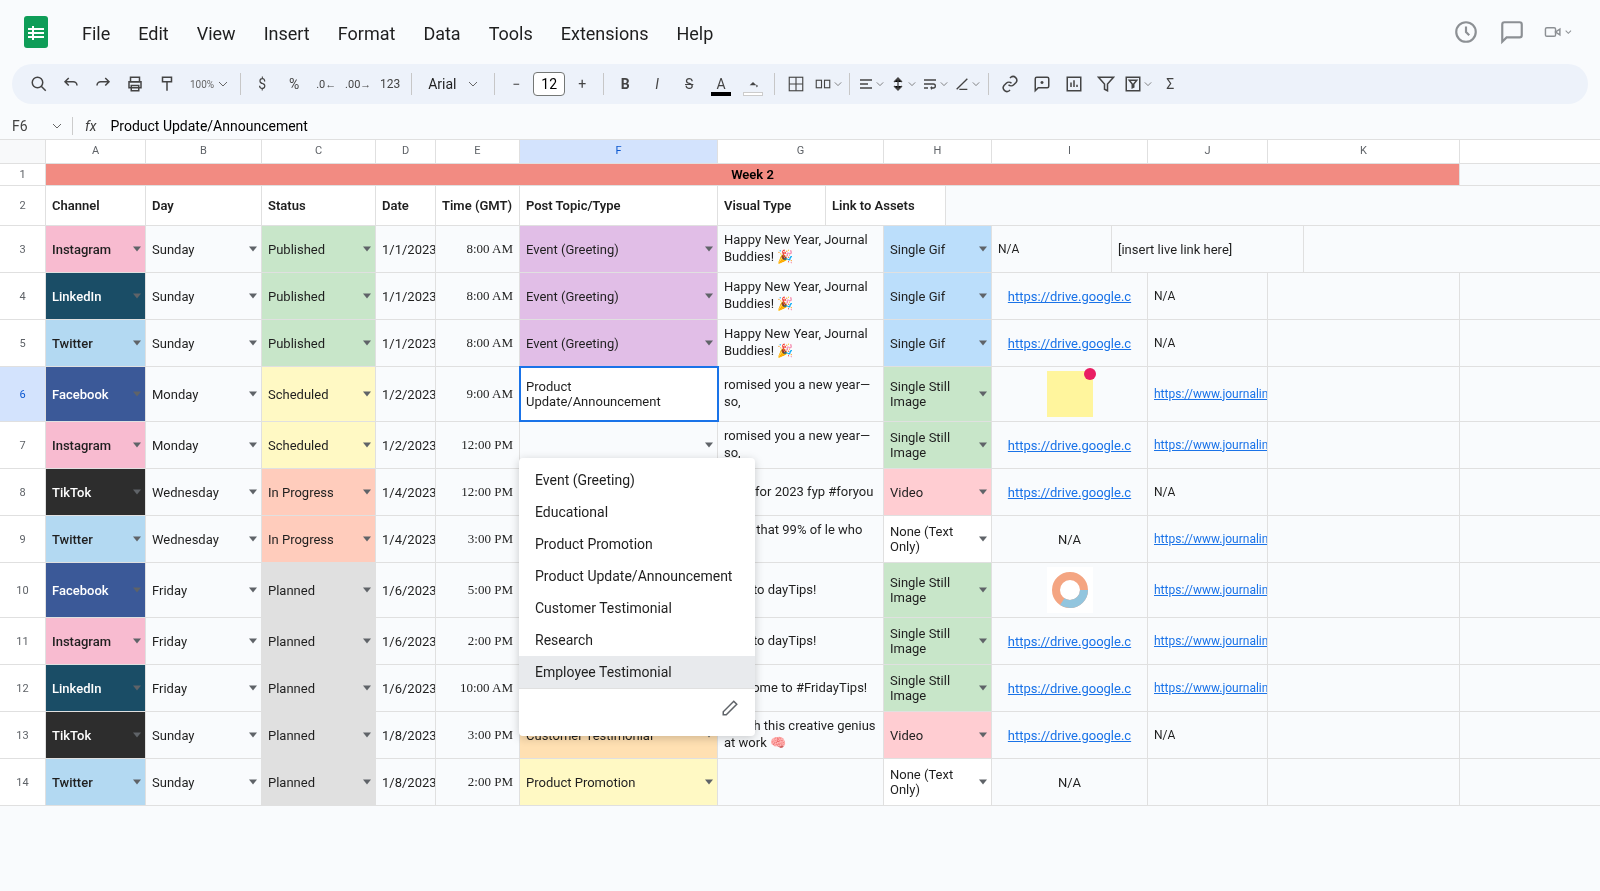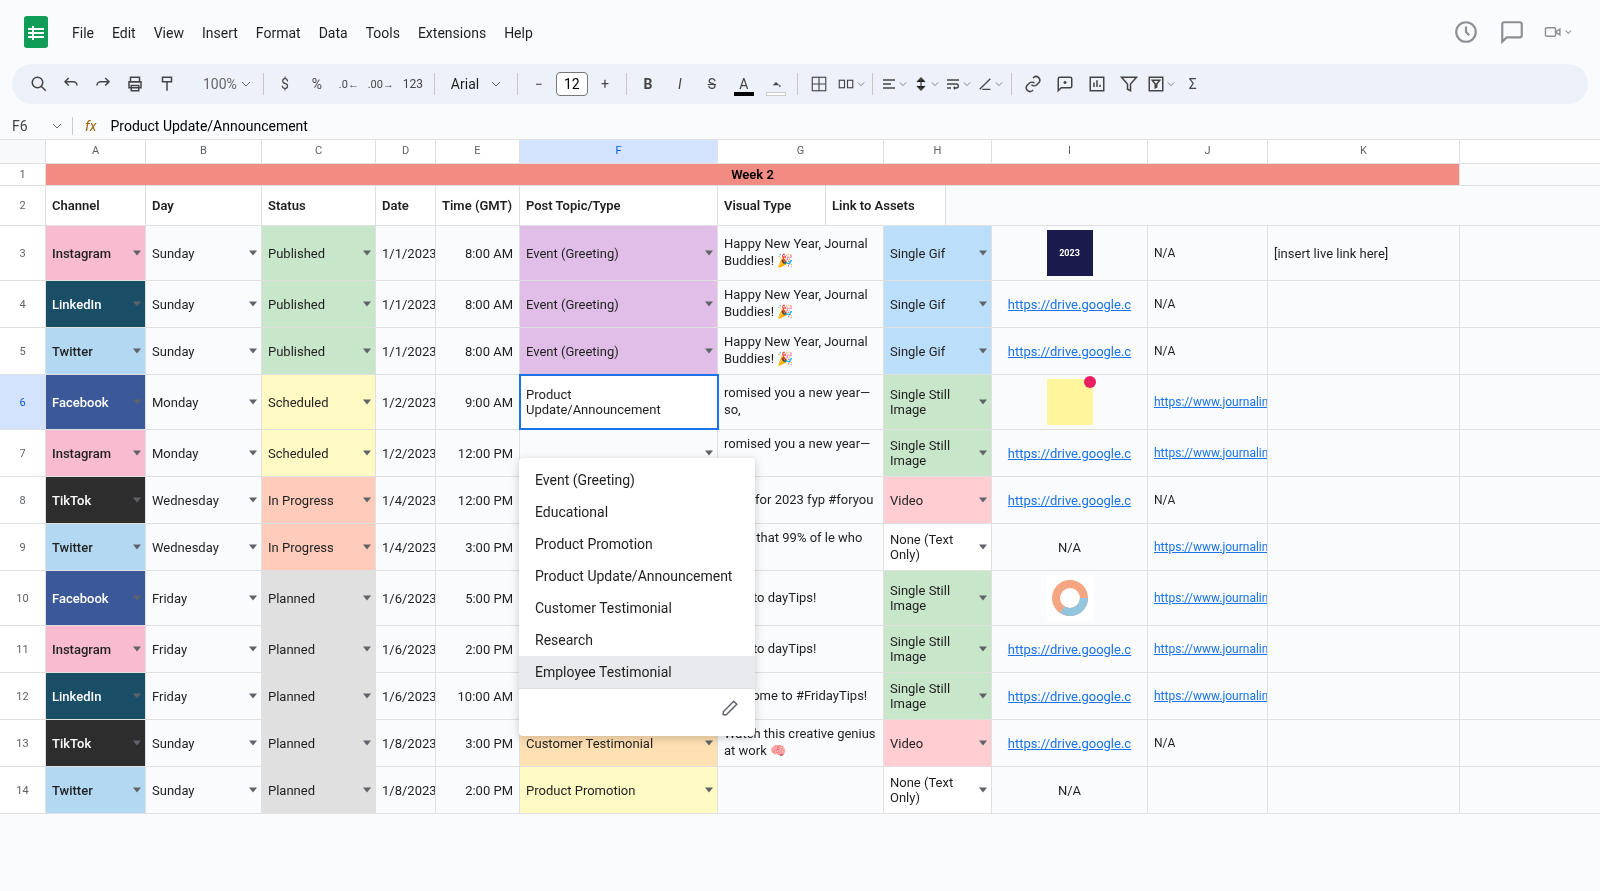--- a/index.html
+++ b/index.html
@@ -4,37 +4,37 @@
   <style>
     * { margin: 0; padding: 0; box-sizing: border-box; font-family: 'Google Sans', Roboto, Arial, sans-serif; }
     body { background: #f9fbfd; color: #1f1f1f; font-size: 14px; overflow: hidden; width: 1600px; height: 891px; }
     
     .header { display: flex; align-items: center; padding: 8px 16px; height: 64px; }
     .logo { width: 40px; height: 40px; display: flex; align-items: center; justify-content: center; }
     .title-area { flex: 1; margin-left: 8px; }
     .doc-title { font-size: 18px; color: #1f1f1f; font-weight: 400; display: flex; align-items: center; gap: 12px; }
     .doc-title svg { opacity: 0.6; }
     .menu-bar { display: flex; gap: 2px; margin-top: 2px; }
-    .menu-item { padding: 4px 8px; font-size: 14px; color: #1f1f1f; cursor: pointer; border-radius: 4px; }
+    .menu-item { padding: 4px 8px; font-size: 18px; color: #1f1f1f; cursor: pointer; border-radius: 4px; margin-left: 10px; }
     .header-right { display: flex; gap: 18px; align-items: center; padding-right: 12px; }
     .header-icon { width: 28px; height: 28px; display: flex; align-items: center; justify-content: center; cursor: pointer; opacity: 0.7; }
     
     .toolbar { display: flex; align-items: center; background: #edf2fa; border-radius: 24px; margin: 0 12px 8px 12px; padding: 4px 12px; height: 40px; gap: 2px; }
     .tool-btn { width: 30px; height: 30px; display: flex; align-items: center; justify-content: center; cursor: pointer; border-radius: 4px; color: #444; }
     .tool-sep { width: 1px; height: 22px; background: #c7c7c7; margin: 0 4px; }
-    .zoom-sel { padding: 2px 6px; font-size: 14px; color: #666; display: flex; align-items: center; gap: 4px; margin-left: 13px; }
+    .zoom-sel { padding: 2px 6px; font-size: 10px; color: #666; display: flex; align-items: center; gap: 4px; }
     .font-sel { padding: 2px 10px; font-size: 14px; min-width: 70px; display: flex; align-items: center; justify-content: space-between; }
     .font-size-input { width: 32px; height: 24px; border: 1px solid #747775; border-radius: 4px; text-align: center; font-size: 14px; background: #fff; }
     .text-color-btn { position: relative; }
     .text-color-line { position: absolute; bottom: 3px; left: 5px; right: 5px; height: 4px; background: #000; }
     .fill-color-btn .text-color-line { background: #fff; border: 1px solid #ccc; }
     
     .formula-bar { display: flex; align-items: center; padding: 0 12px; height: 28px; border-bottom: 1px solid #e0e0e0; }
     .cell-ref { width: 60px; font-size: 14px; color: #444; display: flex; align-items: center; gap: 24px; }
-    .fx-label { margin: 0 12px; font-style: italic; color: #a16207; }
+    .fx-label { margin: 0 12px; font-style: italic; color: #404040; }
     .formula-input { flex: 1; border: none; font-size: 14px; padding: 2px; outline: none; background: transparent; }
     
     .sheet-container { position: relative; overflow: hidden; }
     .col-headers { display: flex; background: #fff; border-bottom: 1px solid #e0e0e0; height: 24px; position: sticky; top: 0; }
     .corner-cell { width: 46px; background: #f8f9fa; border-right: 1px solid #e0e0e0; }
     .col-header { border-right: 1px solid #e0e0e0; text-align: center; font-size: 11px; color: #5f6368; padding: 4px 0; background: #fff; }
     .col-header.selected { background: #d3e3fd; color: #0b57d0; }
     
     .sheet-body { overflow: auto; }
     .row { display: flex; border-bottom: 1px solid #e0e0e0; }
@@ -75,21 +75,21 @@
     .thumb-yellow::before { content: ''; position: absolute; top: -3px; right: -3px; width: 12px; height: 12px; background: #e91e63; border-radius: 50%; }
     .thumb-donut { background: #fff; display: flex; align-items: center; justify-content: center; }
     
     .selected-cell { outline: 2px solid #1a73e8; outline-offset: -1px; z-index: 5; background: #fff !important; }
     
     .dropdown-menu { position: absolute; background: #fff; box-shadow: 0 2px 10px rgba(0,0,0,0.2); border-radius: 4px; z-index: 100; min-width: 236px; padding: 6px 0; }
     .dropdown-option { padding: 8px 16px; font-size: 14px; cursor: pointer; }
     .dropdown-option.highlighted { background: #e8eaed; }
     .dropdown-edit { border-top: 1px solid #e0e0e0; padding: 10px 16px; display: flex; justify-content: flex-end; }
     
-    .time-cell { text-align: center; justify-content: flex-end; }
+    .time-cell { text-align: center; justify-content: flex-end; font-family: Liberation Serif, serif; }
     .visual-link-cell { justify-content: center; }
   </style>
 </head>
 <body>
 
 <div class="header">
   <div class="logo">
     <svg width="36" height="36" viewBox="0 0 36 36">
         <rect x="6" y="2" width="24" height="32" rx="3" fill="#0f9d58"></rect>
         <rect x="10" y="14" width="16" height="2" fill="#fff"></rect>
@@ -333,23 +333,20 @@
       <div class="row" style="min-height: 47px;">
     <div class="row-header">3</div>
     <div class="cell has-dropdown ch-instagram" style="width:100px;">Instagram<div class="dropdown-arrow"></div></div>
     <div class="cell has-dropdown" style="width:116px;">Sunday<div class="dropdown-arrow"></div></div>
     <div class="cell has-dropdown st-published" style="width:114px;">Published<div class="dropdown-arrow"></div></div>
     <div class="cell" style="width:60px;">1/1/2023</div>
     <div class="cell time-cell" style="width:84px;">8:00 AM</div>
     <div class="cell has-dropdown pt-event" style="width:198px;">Event (Greeting)<div class="dropdown-arrow"></div></div>
     <div class="cell" style="width:166px; font-size:13px; line-height:1.3;">Happy New Year, Journal Buddies! 🎉</div>
     <div class="cell has-dropdown vt-gif" style="width:108px;">Single Gif<div class="dropdown-arrow"></div></div>
-    <div class="cell visual-link-cell" style="width:156px;">
-          <div class="thumbnail thumb-2023">2023</div>
-        </div>
     <div class="cell" style="width:120px; font-size:12px; line-height:1.2;">N/A</div>
     <div class="cell" style="width:192px;">[insert live link here]</div>
   </div>
       <div class="row" style="min-height: 47px;">
     <div class="row-header">4</div>
     <div class="cell has-dropdown ch-linkedin" style="width:100px;">LinkedIn<div class="dropdown-arrow"></div></div>
     <div class="cell has-dropdown" style="width:116px;">Sunday<div class="dropdown-arrow"></div></div>
     <div class="cell has-dropdown st-published" style="width:114px;">Published<div class="dropdown-arrow"></div></div>
     <div class="cell" style="width:60px;">1/1/2023</div>
     <div class="cell time-cell" style="width:84px;">8:00 AM</div>

